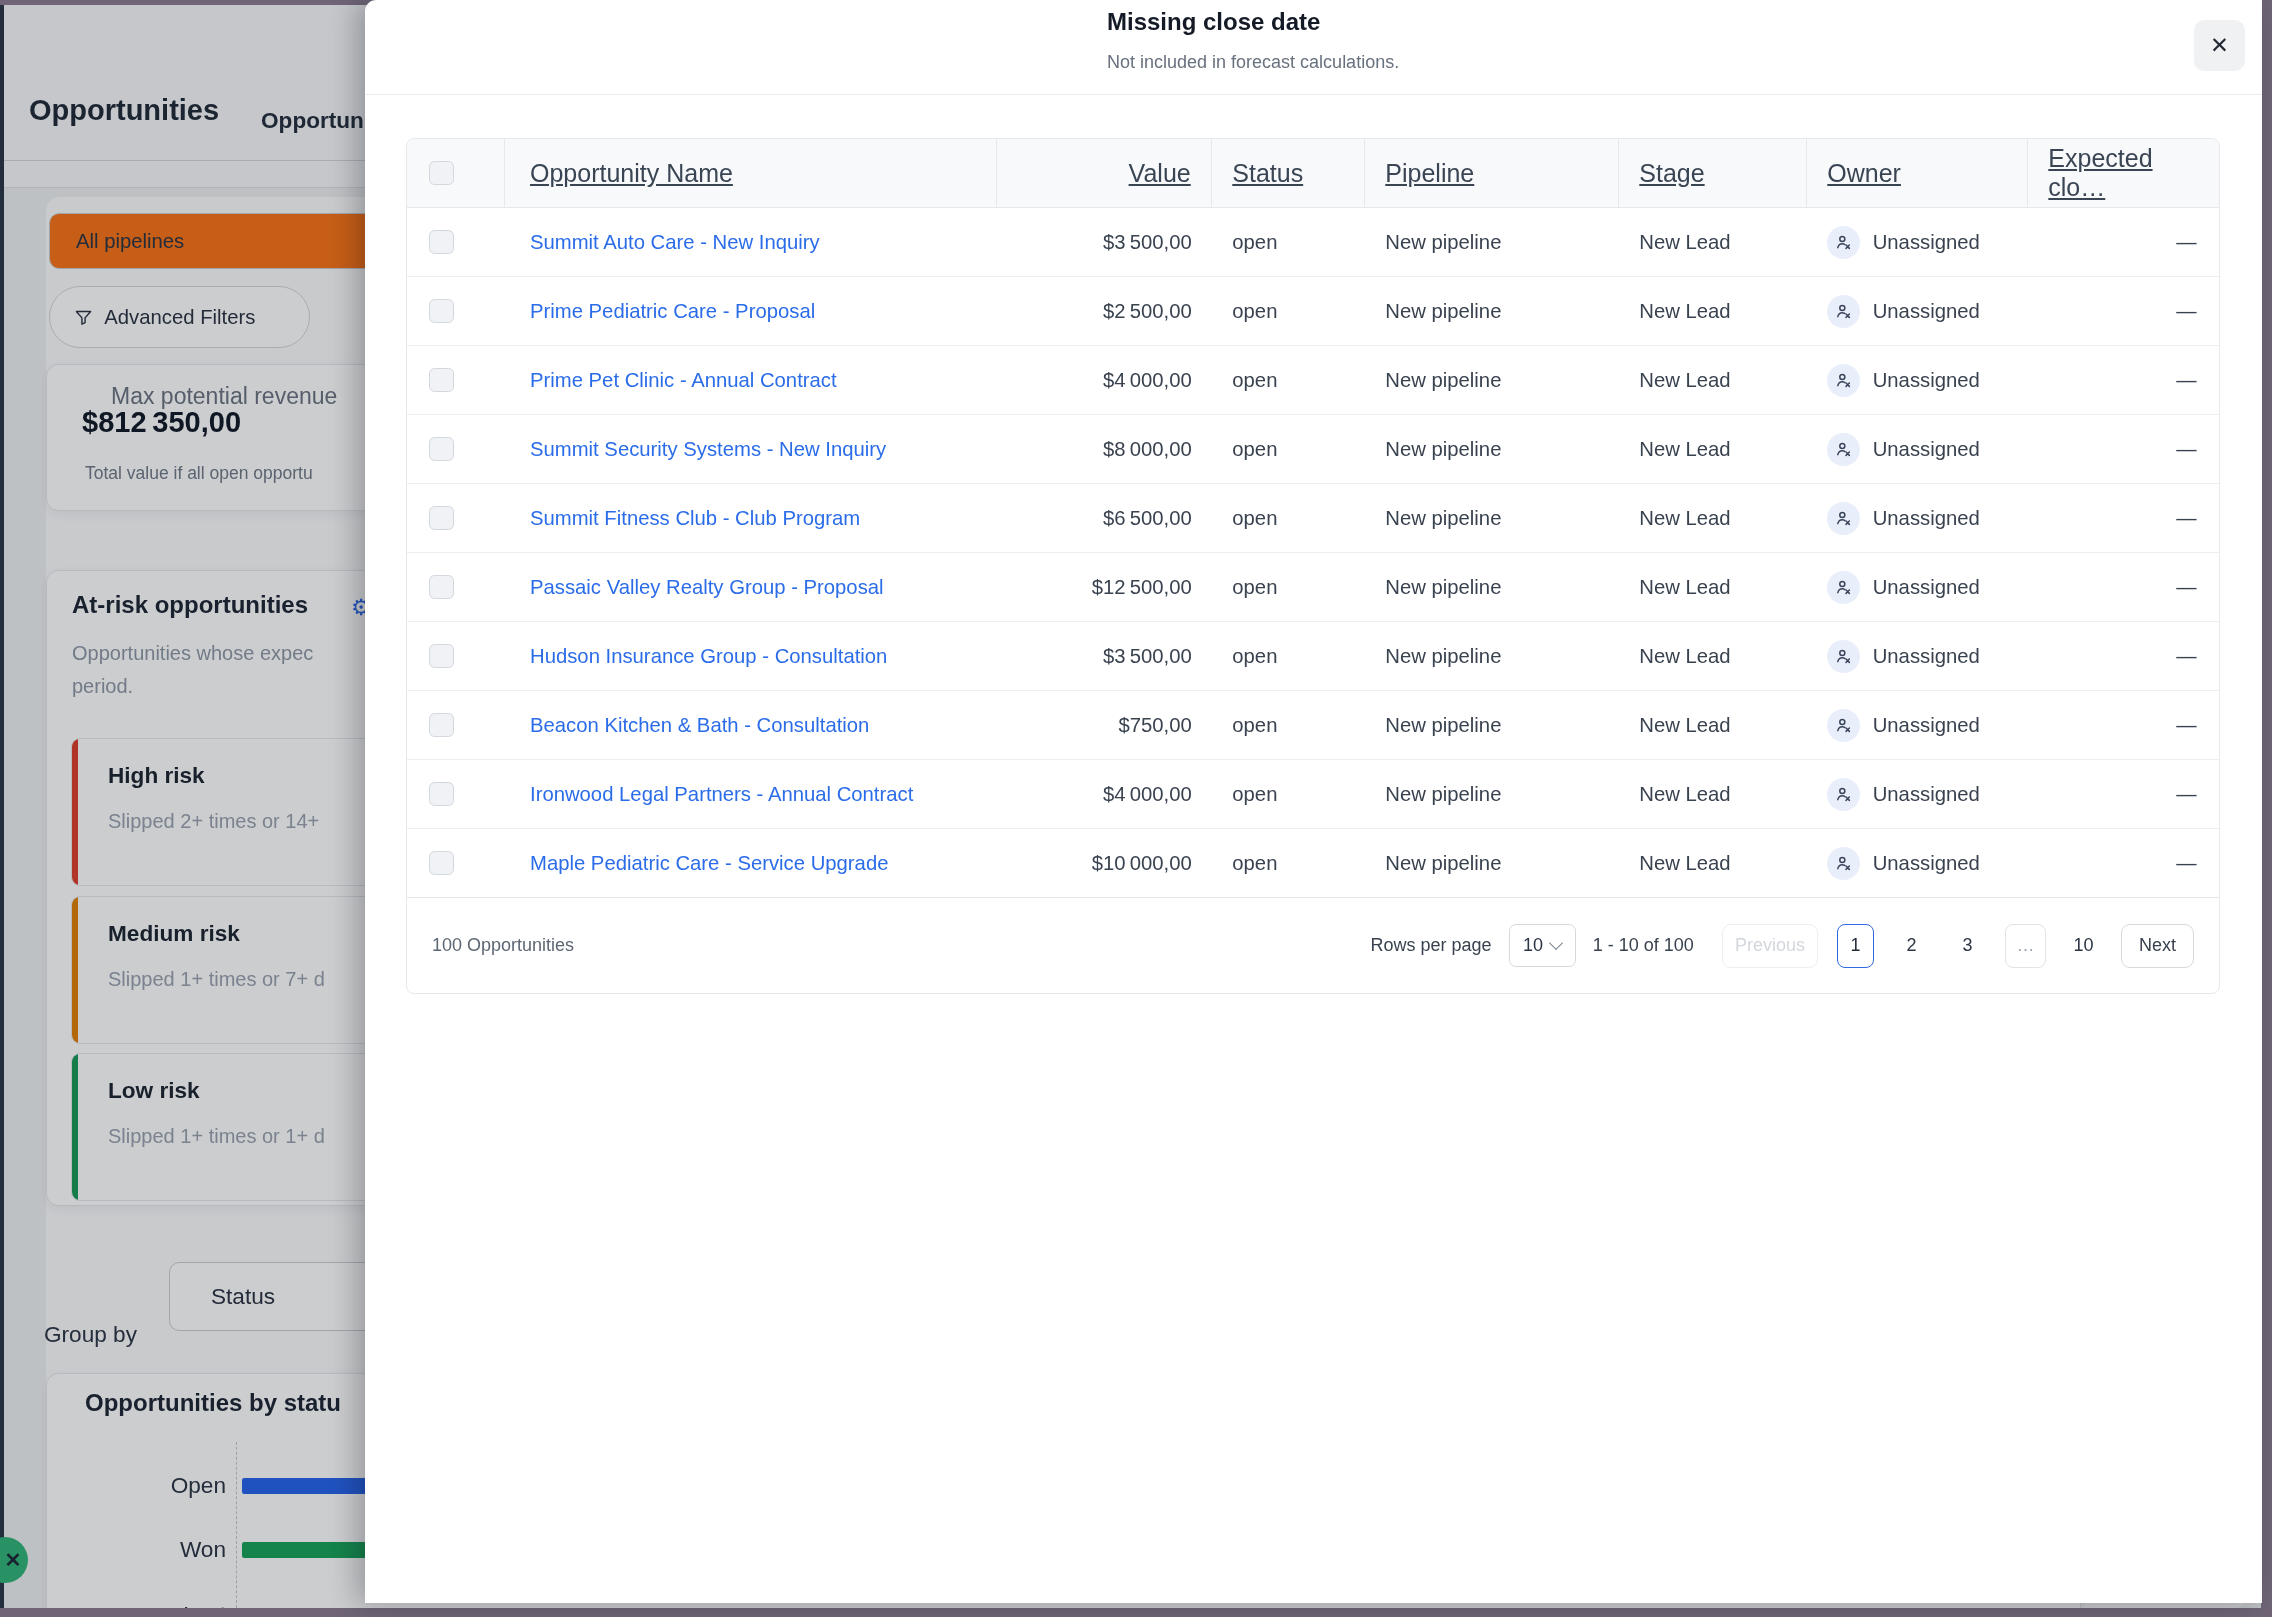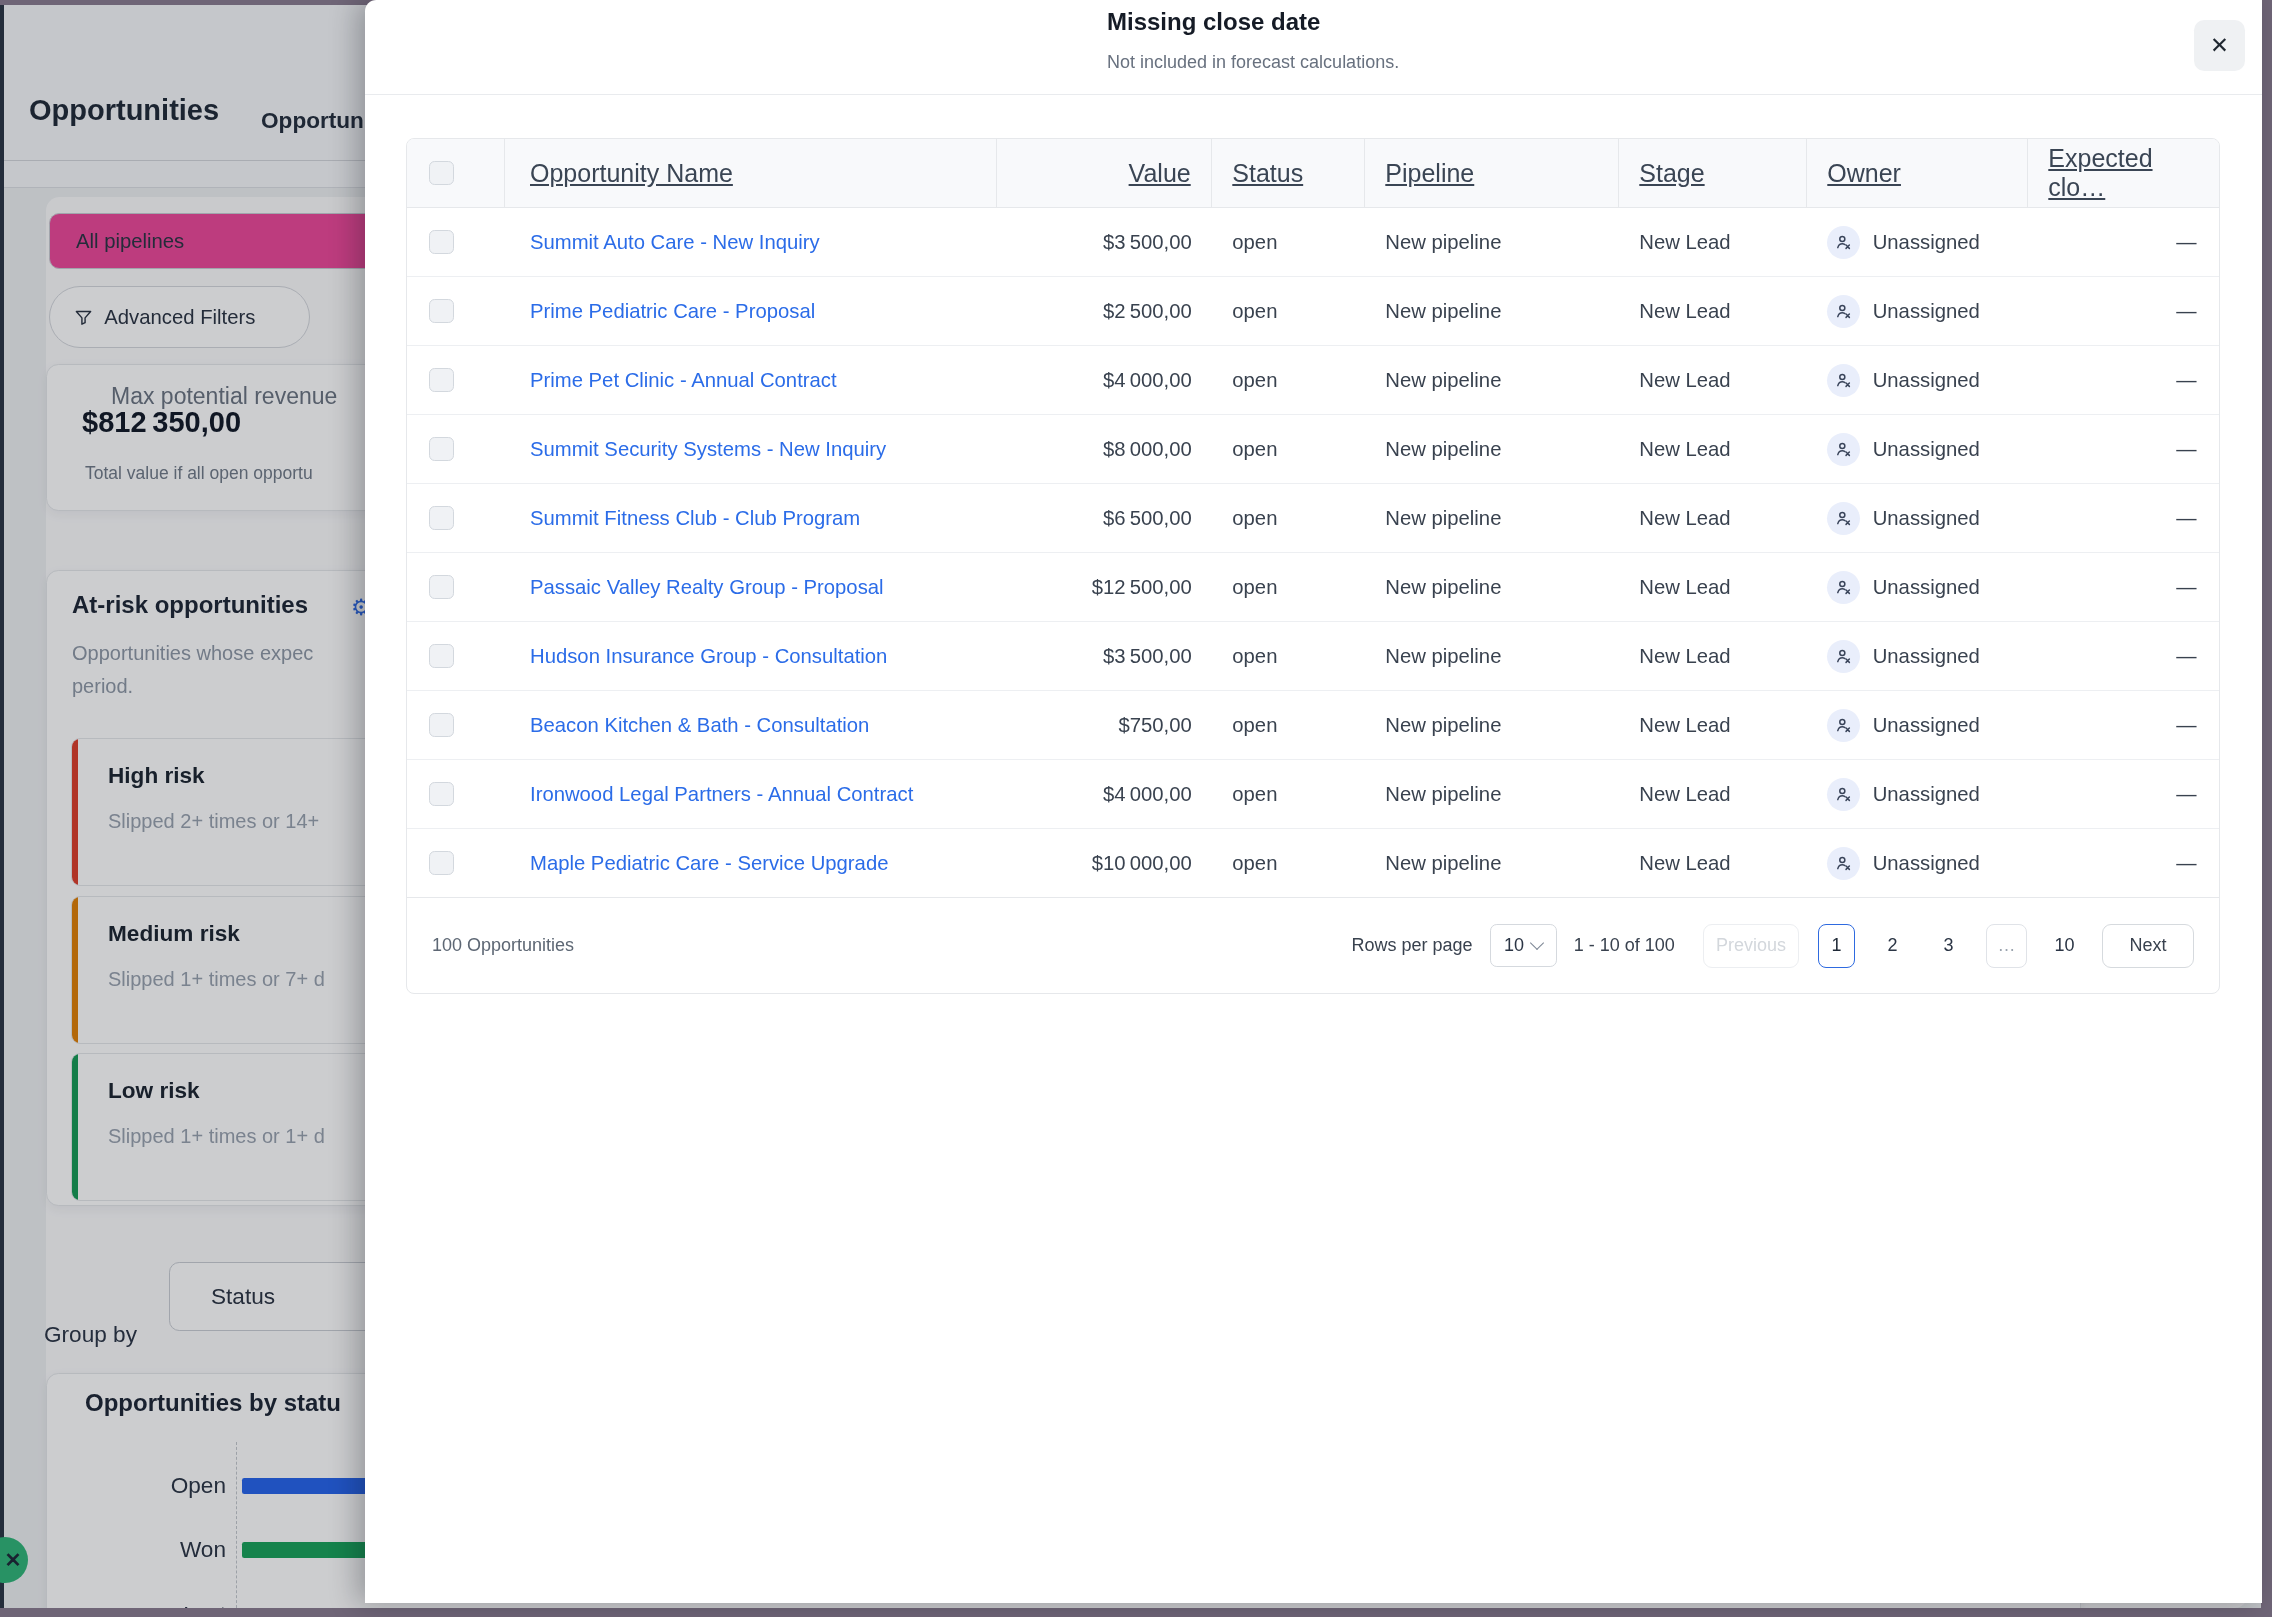--- a/index.html
+++ b/index.html
@@ -10,21 +10,21 @@
   
   #app{left:0;top:5.1px;width:2261px;height:1603px;background:#eef0f2;overflow:hidden;}
   #nav-strip{left:0;top:0;width:4px;height:1603px;background:#2a3444;}
   #bg-header{left:4px;top:0;width:2257px;height:182px;background:#f7f8fa;border-bottom:1.1px solid #dcdfe3;}
   #bg-title{left:29px;top:89px;font-size:29px;font-weight:bold;color:#1f2937;}
   #bg-tab{left:261px;top:103px;font-size:22.6px;font-weight:600;color:#242e3d;white-space:nowrap;}
   #tab-underline{left:4px;top:155px;width:2257px;height:1.1px;background:#d3d6da;}
   #bg-panel{left:46px;top:192px;width:2202px;height:1411px;background:#fbfbfc;border-radius:13.6px;}
   .bg-card{background:#fff;border:1.1px solid #e5e7ea;border-radius:12.4px;box-shadow:0 3.4px 10.2px rgba(20,25,35,.05);}
   #pipeline-select{left:49px;top:208px;width:395px;height:54px;border-radius:10.2px;border:1.1px solid #c9cdd3;
-      background:#ec4899;display:flex;align-items:center;padding-left:26px;font-size:20.3px;color:#2a3342;}
+      background:#f97316;display:flex;align-items:center;padding-left:26px;font-size:20.3px;color:#2a3342;}
   #adv-filters{left:49px;top:281px;width:261px;height:62px;border-radius:31px;border:1.1px solid #d4d7dc;
       background:#fff;display:flex;align-items:center;gap:11.3px;padding-left:24px;font-size:20.3px;color:#2a3342;box-sizing:border-box;}
   #maxrev-card{left:46px;top:359px;width:519px;height:145px;}
   #maxrev-label{left:85px;top:378px;font-size:23px;color:#6a7380;margin-left:26px;}
   #maxrev-value{left:82px;top:401px;font-size:29px;font-weight:bold;color:#111927;}
   #maxrev-caption{left:85px;top:458px;font-size:17.5px;color:#707a88;white-space:nowrap;}
   #atrisk-card{left:46px;top:565px;width:519px;height:634px;}
   #atrisk-title{left:72px;top:586px;font-size:24px;font-weight:bold;color:#1c2534;}
   #atrisk-gear{left:351px;top:589px;font-size:22.6px;color:#2f6be8;}
   #atrisk-desc1{left:72px;top:637px;font-size:20px;color:#8d97a5;white-space:nowrap;}
@@ -80,21 +80,21 @@
   #foot-right{margin-left:auto;display:flex;align-items:center;gap:17px;}
   #rpp-label,#range-label{font-size:18px;color:#39424f;}
   #rpp-select{width:67px;height:43px;border:1.1px solid #d5d9de;border-radius:6.8px;display:flex;align-items:center;
       justify-content:center;gap:8px;font-size:18px;color:#2b3545;box-sizing:border-box;background:#fff;}
   .chev{width:9px;height:9px;border-right:1.7px solid #7c8694;border-bottom:1.7px solid #7c8694;
         transform:rotate(45deg);margin-top:-4.5px;}
   #pagination{display:flex;align-items:center;gap:19px;margin-left:11.3px;}
   .pg-btn{height:44px;display:flex;align-items:center;justify-content:center;border-radius:9px;
           font-size:18px;font-weight:500;box-sizing:border-box;background:#fff;}
   #pg-prev{width:96px;border:1.1px solid #eceef1;color:#d3d7dc;}
-  #pg-next{width:92px;border:1.1px solid #d6dade;color:#39424f;}
+  #pg-next{width:73px;border:1.1px solid #d6dade;color:#39424f;}
   .page-item{height:44px;min-width:37px;display:flex;align-items:center;justify-content:center;
              font-size:18px;color:#2b3545;border-radius:8px;box-sizing:border-box;padding:0 4.5px;}
   .page-item.active{border:1.7px solid #2e6ae0;color:#1f2937;}
   .page-item.boxed{border:1.1px solid #e0e3e8;color:#9aa3ae;width:41px;}
   .page-item.plain{border:none;}
   svg{display:block;}
 </style>
 </head>
 <body>
 

